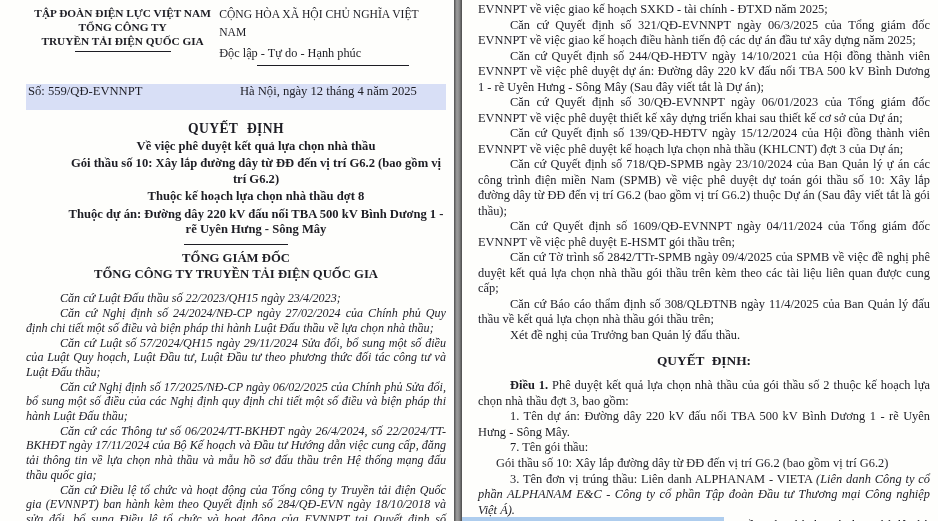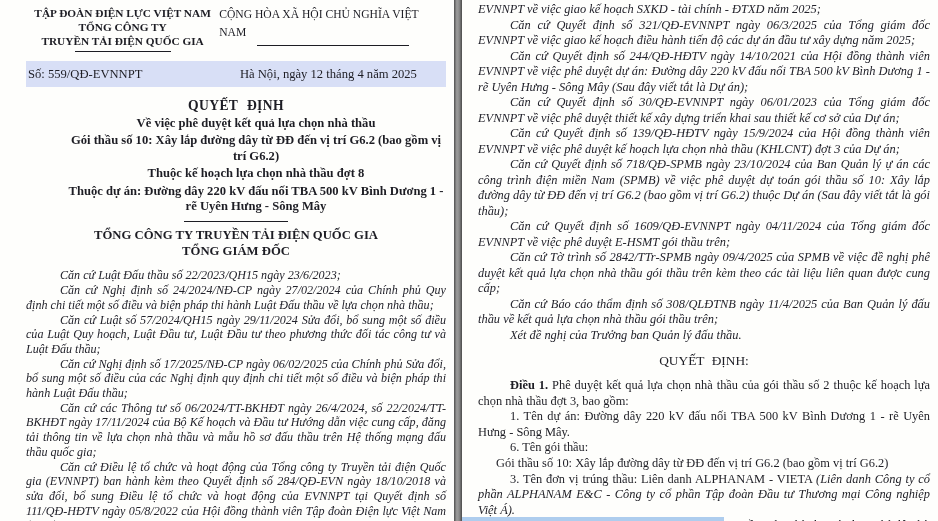--- a/index.html
+++ b/index.html
@@ -17,41 +17,41 @@
 
   
   .hdr { display:flex; margin-top:2px; }
   .hdr-org { flex:0 0 46%; text-align:center; font-weight:bold; font-size:11.3px; line-height:14px; }
   .hdr-nat { flex:1; text-align:left; font-weight:normal; font-size:11.6px; line-height:18px; }
   .hdr-nat .motto { font-size:12.3px; margin-top:2px; }
   .rule { border-top:1.6px solid #1d1d24; margin:3px auto 0; }
   .rule-org { width:96px; }
   .rule-nat { width:152px; }
 
-  .num-band { display:flex; align-items:center; margin-top:9px; height:26px;
+  .num-band { display:flex; align-items:flex-start; margin-top:18px; height:26px;
               background:#d8dff6; }
   .doc-number { flex:0 0 44%; font-size:12.6px; padding-left:2px; }
   .place-date { flex:1; text-align:center; font-size:12.6px; }
 
   .title-block { text-align:center; font-weight:bold; margin-top:11px; }
   .title-main { font-size:13.6px; word-spacing:5px; letter-spacing:.4px; }
   .title-sub  { font-size:12.6px; line-height:15.4px; margin-top:2px;margin-left:40px; }
   .rule-title { width:104px; border-top:1.8px solid #1d1d24; margin:7px auto 6px; }
   .issuer { text-align:center; font-weight:bold; font-size:12.7px; line-height:15.5px; }
 
   
   .recitals-left { margin-top:9px; }
   .recitals-left p { font-style:italic; font-size:12.1px; line-height:14.7px;
                      text-align:justify; text-indent:34px; color:#22222b; }
-  .recitals-right p { font-style:italic; font-size:12.4px; line-height:15.5px;
+  .recitals-right p { font-size:12.4px; line-height:15.5px;
                       text-align:justify; text-indent:32px; color:#22222b; }
   .recitals-right p.cont { text-indent:0; }
 
   
-  .decision-heading { text-align:center; font-weight:normal; font-size:13.4px;
+  .decision-heading { text-align:center; font-weight:bold; font-size:13.4px;
                       word-spacing:4px; margin:10px 0 9px; }
   .article p { font-size:12.4px; line-height:15.6px; text-align:justify;
                text-indent:32px; }
   .article p.small-indent { text-indent:18px; }
   .article .lead { font-weight:bold; }
   .article .note { font-style:italic; }
 
   .bottom-strip { position:absolute; bottom:0; left:0; width:262px; height:4px;
                   background:#aecdee; }
 </style>
@@ -64,76 +64,77 @@
 
     <div class="hdr">
       <div class="hdr-org">
         <div>TẬP ĐOÀN ĐIỆN LỰC VIỆT NAM</div>
         <div>TỔNG CÔNG TY</div>
         <div>TRUYỀN TẢI ĐIỆN QUỐC GIA</div>
         <div class="rule rule-org"></div>
       </div>
       <div class="hdr-nat">
         <div>CỘNG HÒA XÃ HỘI CHỦ NGHĨA VIỆT NAM</div>
+        <div class="motto">Độc lập - Tự do - Hạnh phúc</div>
         <div class="rule rule-nat"></div>
       </div>
     </div>
 
     <div class="num-band">
       <div class="doc-number">Số: 559/QĐ-EVNNPT</div>
       <div class="place-date">Hà Nội, ngày 12 tháng 4 năm 2025</div>
     </div>
 
     <div class="title-block">
       <div class="title-main">QUYẾT ĐỊNH</div>
       <div class="title-sub">Về việc phê duyệt kết quả lựa chọn nhà thầu</div>
       <div class="title-sub">Gói thầu số 10: Xây lắp đường dây từ ĐĐ đến vị trí G6.2 (bao gồm vị trí G6.2)</div>
       <div class="title-sub">Thuộc kế hoạch lựa chọn nhà thầu đợt 8</div>
       <div class="title-sub">Thuộc dự án: Đường dây 220 kV đấu nối TBA 500 kV Bình Dương 1 - rẽ Uyên Hưng - Sông Mây</div>
       <div class="rule-title"></div>
       <div class="issuer">
+        <div>TỔNG GIÁM ĐỐC</div>
         <div>TỔNG CÔNG TY TRUYỀN TẢI ĐIỆN QUỐC GIA</div>
-        <div>TỔNG GIÁM ĐỐC</div>
       </div>
     </div>
 
     <div class="recitals-left">
-      <p>Căn cứ Luật Đấu thầu số 22/2023/QH15 ngày 23/6/2023;</p>
+      <p>Căn cứ Luật Đấu thầu số 22/2023/QH15 ngày 23/4/2023;</p>
       <p>Căn cứ Nghị định số 24/2024/NĐ-CP ngày 27/02/2024 của Chính phủ Quy định chi tiết một số điều và biện pháp thi hành Luật Đấu thầu về lựa chọn nhà thầu;</p>
       <p>Căn cứ Luật số 57/2024/QH15 ngày 29/11/2024 Sửa đổi, bổ sung một số điều của Luật Quy hoạch, Luật Đầu tư, Luật Đầu tư theo phương thức đối tác công tư và Luật Đấu thầu;</p>
       <p>Căn cứ Nghị định số 17/2025/NĐ-CP ngày 06/02/2025 của Chính phủ Sửa đổi, bổ sung một số điều của các Nghị định quy định chi tiết một số điều và biện pháp thi hành Luật Đấu thầu;</p>
       <p>Căn cứ các Thông tư số 06/2024/TT-BKHĐT ngày 26/4/2024, số 22/2024/TT-BKHĐT ngày 17/11/2024 của Bộ Kế hoạch và Đầu tư Hướng dẫn việc cung cấp, đăng tải thông tin về lựa chọn nhà thầu và mẫu hồ sơ đấu thầu trên Hệ thống mạng đấu thầu quốc gia;</p>
       <p>Căn cứ Điều lệ tổ chức và hoạt động của Tổng công ty Truyền tải điện Quốc gia (EVNNPT) ban hành kèm theo Quyết định số 284/QĐ-EVN ngày 18/10/2018 và sửa đổi, bổ sung Điều lệ tổ chức và hoạt động của EVNNPT tại Quyết định số 111/QĐ-HĐTV ngày 05/8/2022 của Hội đồng thành viên Tập đoàn Điện lực Việt Nam (EVN);</p>
       <p>Căn cứ Quy chế về công tác đầu tư xây dựng áp dụng trong EVN ban hành kèm theo Quyết định số 143/QĐ-HĐTV ngày 26/11/2021; sửa đổi, bổ sung một số nội dung Điều 23, Điều 24, Điều 28 và một số điều quy định về đấu thầu của Quy chế trên tại các Quyết định số 03/QĐ-HĐTV ngày 17/01/2024, số 76/QĐ-HĐTV ngày 17/6/2024 của Hội đồng thành viên EVN;</p>
     </div>
   </div>
 
   <div class="gutter"></div>
 
   <div class="page page-right">
 
     <div class="recitals-right">
       <p class="cont">EVNNPT về việc giao kế hoạch SXKD - tài chính - ĐTXD năm 2025;</p>
       <p>Căn cứ Quyết định số 321/QĐ-EVNNPT ngày 06/3/2025 của Tổng giám đốc EVNNPT về việc giao kế hoạch điều hành tiến độ các dự án đầu tư xây dựng năm 2025;</p>
       <p>Căn cứ Quyết định số 244/QĐ-HĐTV ngày 14/10/2021 của Hội đồng thành viên EVNNPT về việc phê duyệt dự án: Đường dây 220 kV đấu nối TBA 500 kV Bình Dương 1 - rẽ Uyên Hưng - Sông Mây (Sau đây viết tắt là Dự án);</p>
       <p>Căn cứ Quyết định số 30/QĐ-EVNNPT ngày 06/01/2023 của Tổng giám đốc EVNNPT về việc phê duyệt thiết kế xây dựng triển khai sau thiết kế cơ sở của Dự án;</p>
-      <p>Căn cứ Quyết định số 139/QĐ-HĐTV ngày 15/9/2024 của Hội đồng thành viên EVNNPT về việc phê duyệt kế hoạch lựa chọn nhà thầu (KHLCNT) đợt 3 của Dự án;</p>
+      <p>Căn cứ Quyết định số 139/QĐ-HĐTV ngày 15/12/2024 của Hội đồng thành viên EVNNPT về việc phê duyệt kế hoạch lựa chọn nhà thầu (KHLCNT) đợt 3 của Dự án;</p>
       <p>Căn cứ Quyết định số 718/QĐ-SPMB ngày 23/10/2024 của Ban Quản lý ự án các công trình điện miền Nam (SPMB) về việc phê duyệt dự toán gói thầu số 10: Xây lắp đường dây từ ĐĐ đến vị trí G6.2 (bao gồm vị trí G6.2) thuộc Dự án (Sau đây viết tắt là gói thầu);</p>
       <p>Căn cứ Quyết định số 1609/QĐ-EVNNPT ngày 04/11/2024 của Tổng giám đốc EVNNPT về việc phê duyệt E-HSMT gói thầu trên;</p>
       <p>Căn cứ Tờ trình số 2842/TTr-SPMB ngày 09/4/2025 của SPMB về việc đề nghị phê duyệt kết quả lựa chọn nhà thầu gói thầu trên kèm theo các tài liệu liên quan được cung cấp;</p>
       <p>Căn cứ Báo cáo thẩm định số 308/QLĐTNB ngày 11/4/2025 của Ban Quản lý đấu thầu về kết quả lựa chọn nhà thầu gói thầu trên;</p>
       <p>Xét đề nghị của Trưởng ban Quản lý đấu thầu.</p>
     </div>
 
     <div class="decision-heading">QUYẾT ĐỊNH:</div>
 
     <div class="article">
       <p><span class="lead">Điều 1.</span><span> Phê duyệt kết quả lựa chọn nhà thầu của gói thầu số 2 thuộc kế hoạch lựa chọn nhà thầu đợt 3, bao gồm:</span></p>
       <p>1. Tên dự án: Đường dây 220 kV đấu nối TBA 500 kV Bình Dương 1 - rẽ Uyên Hưng - Sông Mây.</p>
-      <p>6. Tên gói thầu:</p>
+      <p>7. Tên gói thầu:</p>
       <p class="small-indent">Gói thầu số 10: Xây lắp đường dây từ ĐĐ đến vị trí G6.2 (bao gồm vị trí G6.2)</p>
       <p><span>3. Tên đơn vị trúng thầu: Liên danh ALPHANAM - VIETA </span><span class="note">(Liên danh Công ty cổ phần ALPHANAM E&amp;C - Công ty cổ phần Tập đoàn Đầu tư Thương mại Công nghiệp Việt Á).</span></p>
       <p>4. Giá trúng thầu: 78.305.698.869 đồng (bao gồm chi phí cho các loại phí, lệ phí, thuế GTGT và dự phòng khối lượng phát sinh 5%).</p>
 
     </div>
 
     <div class="bottom-strip"></div>
   </div>
 
 </div>

